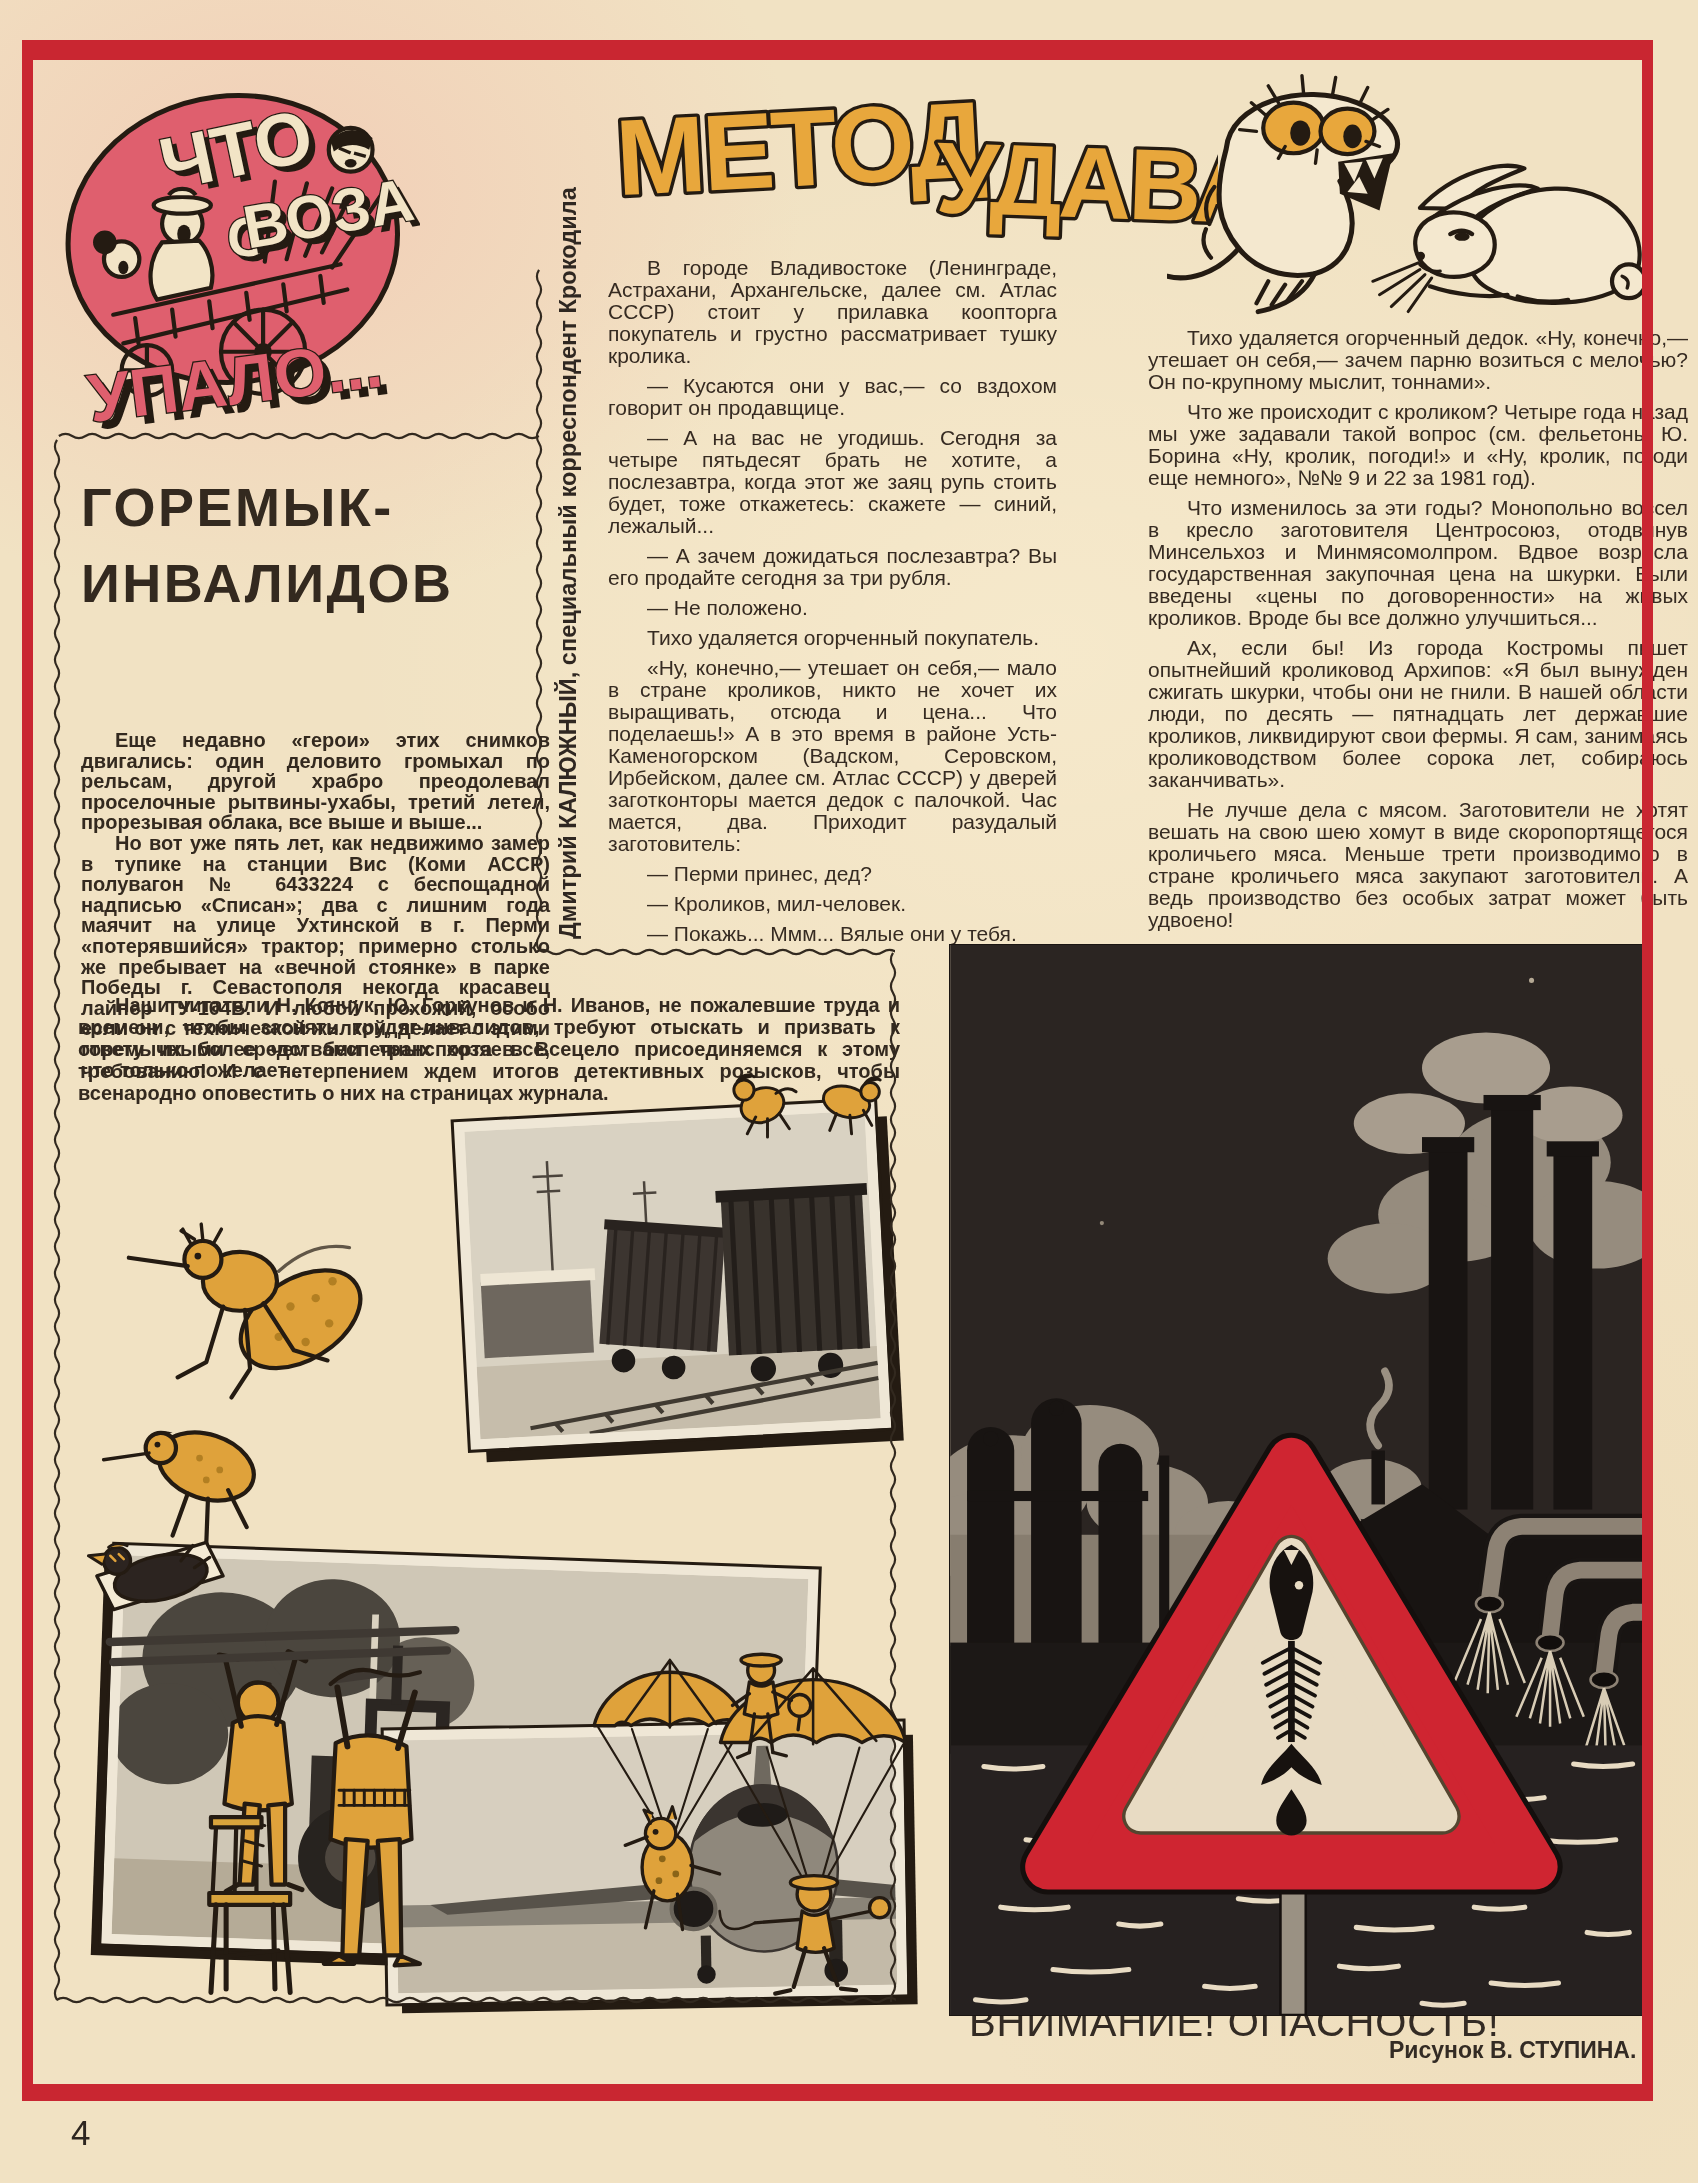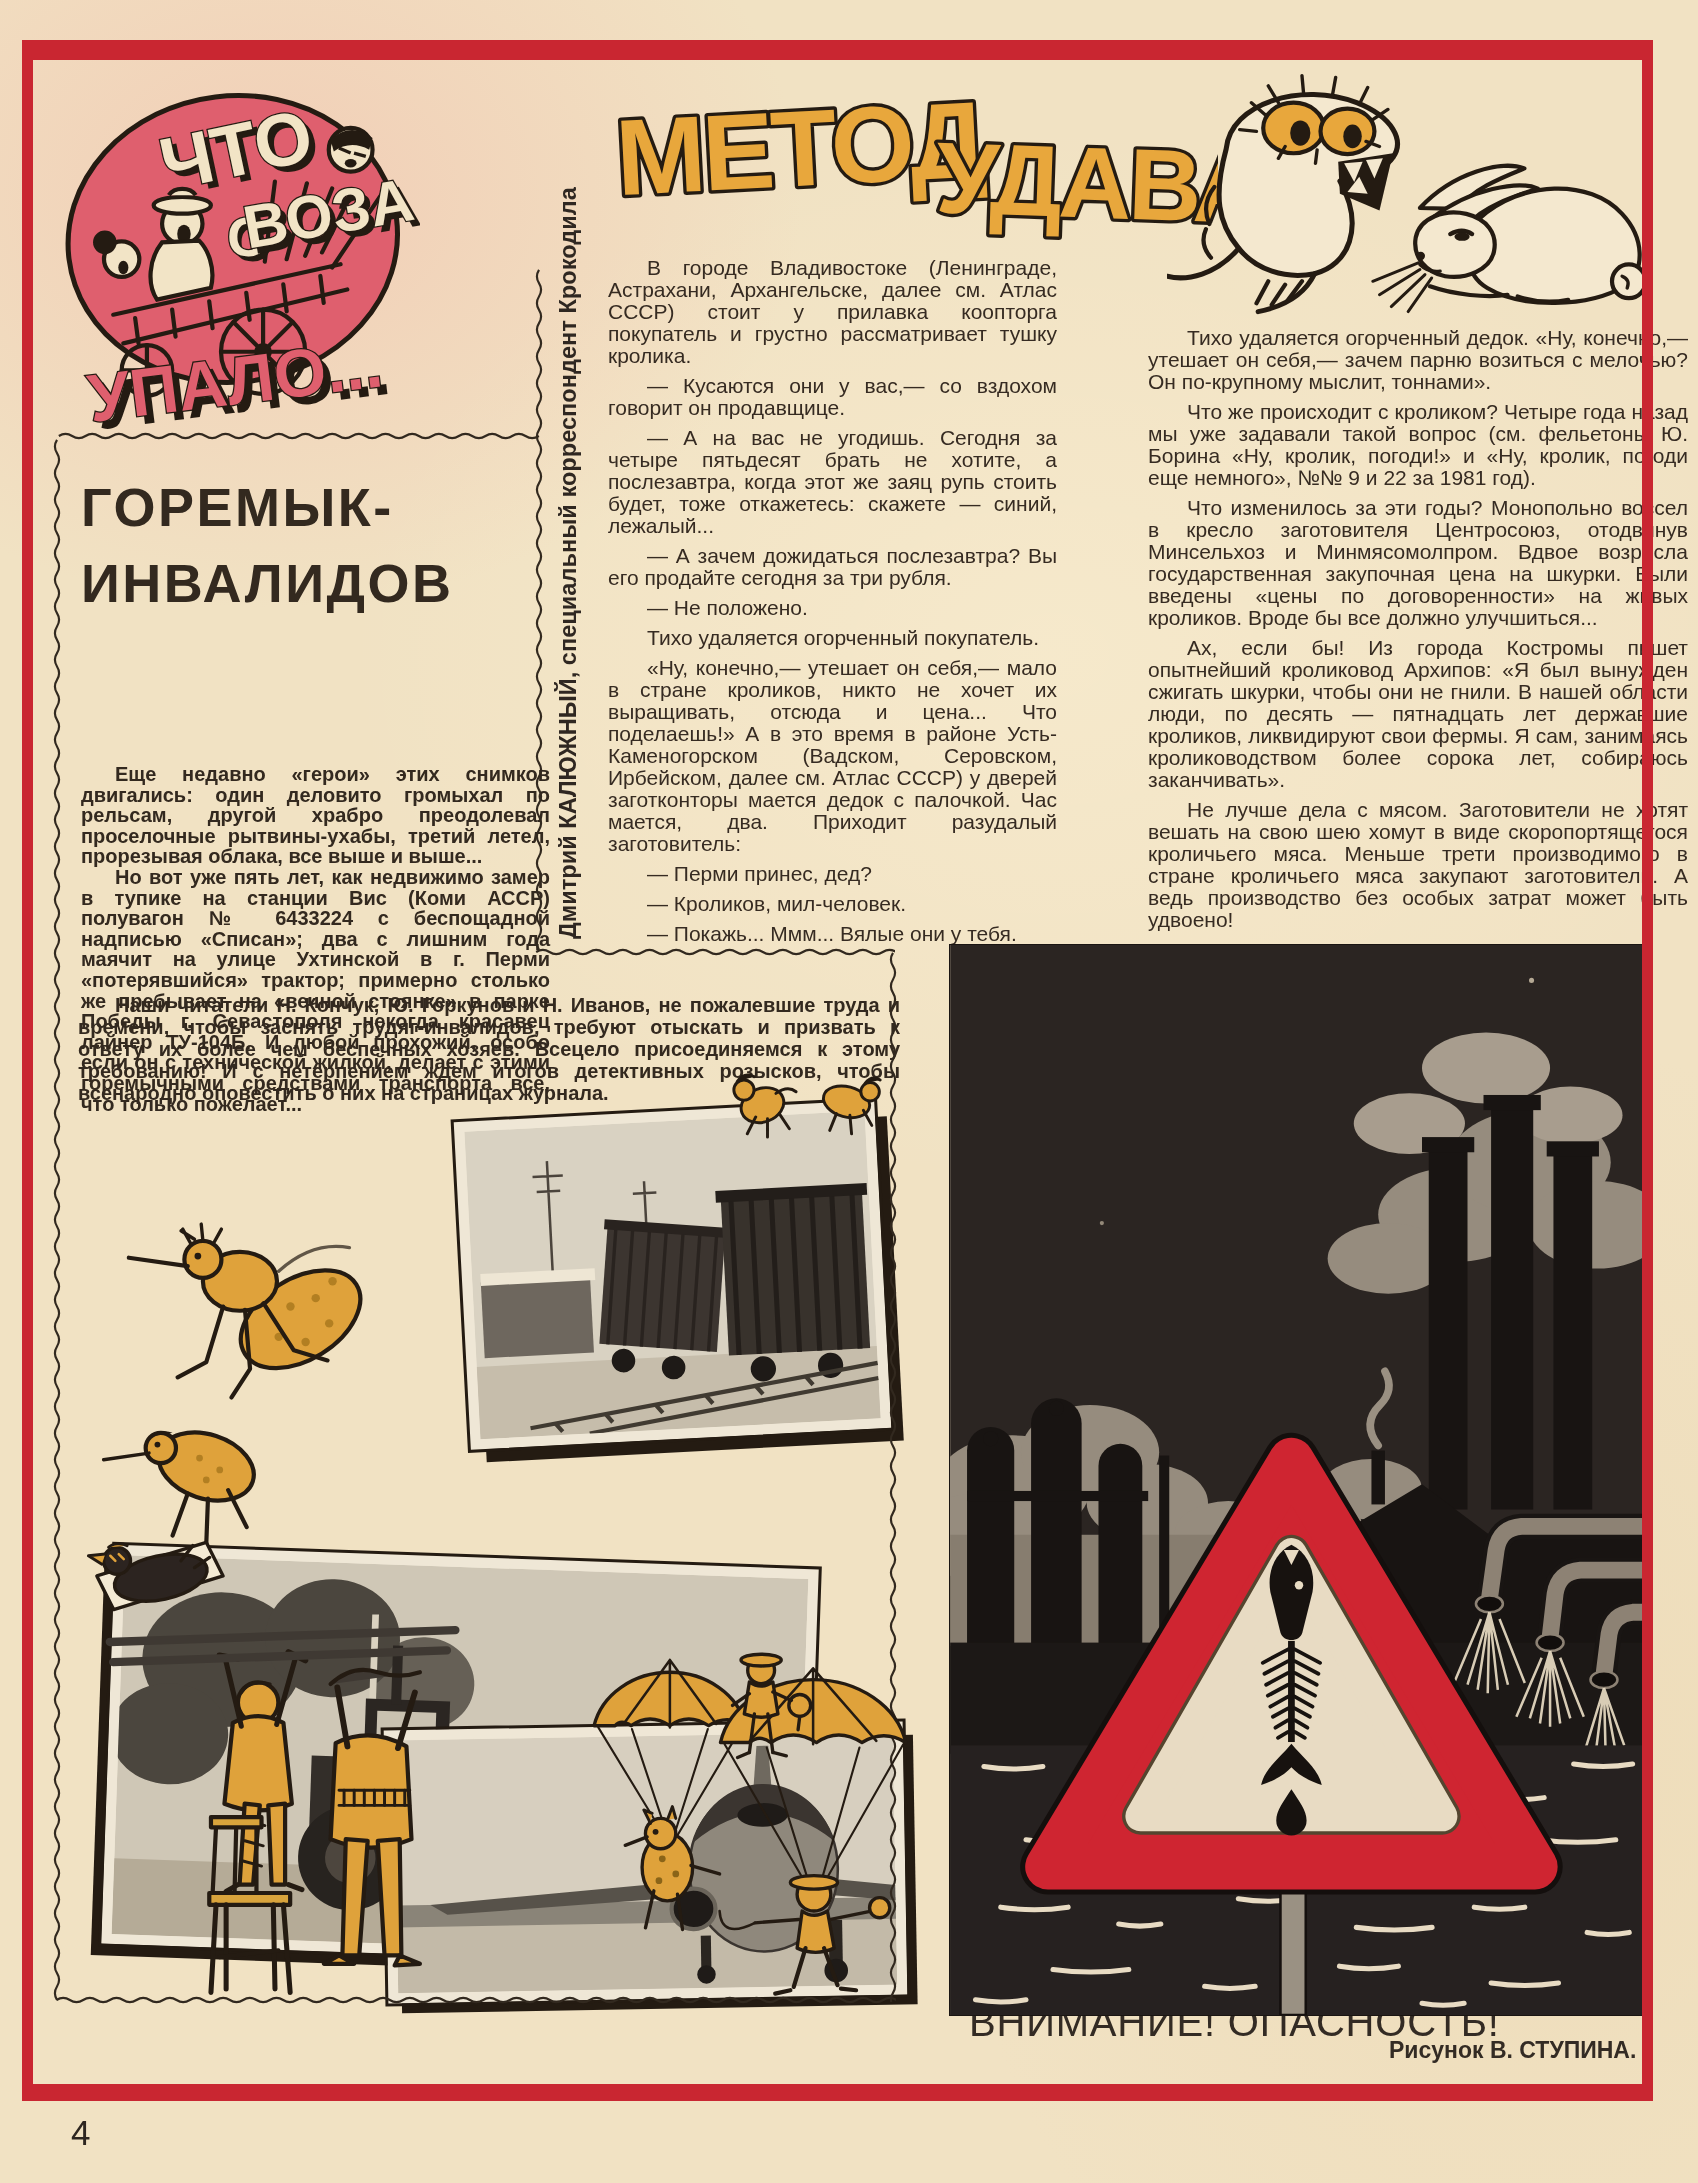--- a/index.html
+++ b/index.html
@@ -33,21 +33,21 @@
   #byline{
     left:544px;top:278px;width:49px;height:661px;
     writing-mode:vertical-rl;transform:rotate(180deg);
     font-weight:bold;font-size:23.6px;color:#2f2721;line-height:49px;
     white-space:nowrap;
   }
   
   #riddle-head{left:81px;top:469px;width:472px;font-weight:bold;font-size:54px;
     line-height:76px;letter-spacing:2.5px;color:#33291f;}
   #riddle-head span{display:block;}
-  #riddle-body{left:81px;top:764px;width:469px;color:#33291f;font-weight:bold;
+  #riddle-body{left:81px;top:730px;width:469px;color:#33291f;font-weight:bold;
     font-size:20px;line-height:20.6px;text-align:justify;}
   #riddle-body p{margin:0;text-indent:34px;}
   #note{left:78px;top:994px;width:822px;color:#33291f;font-weight:bold;
     font-size:20px;line-height:22px;text-align:justify;text-indent:37px;}
   
   #cap-warning{left:969px;top:1973px;font-size:40px;letter-spacing:0.8px;color:#332b24;margin-top:27px;}
   #cap-credit{left:1389px;top:2037px;font-size:23px;font-weight:bold;color:#332b24;}
   
   .photo{background:#efe7d6;border:10px solid #efe7d6;outline:3.4px solid #241b12;}
   #photo-rail{left:462px;top:1111px;width:401px;height:308px;transform:rotate(-3deg);z-index:5;

